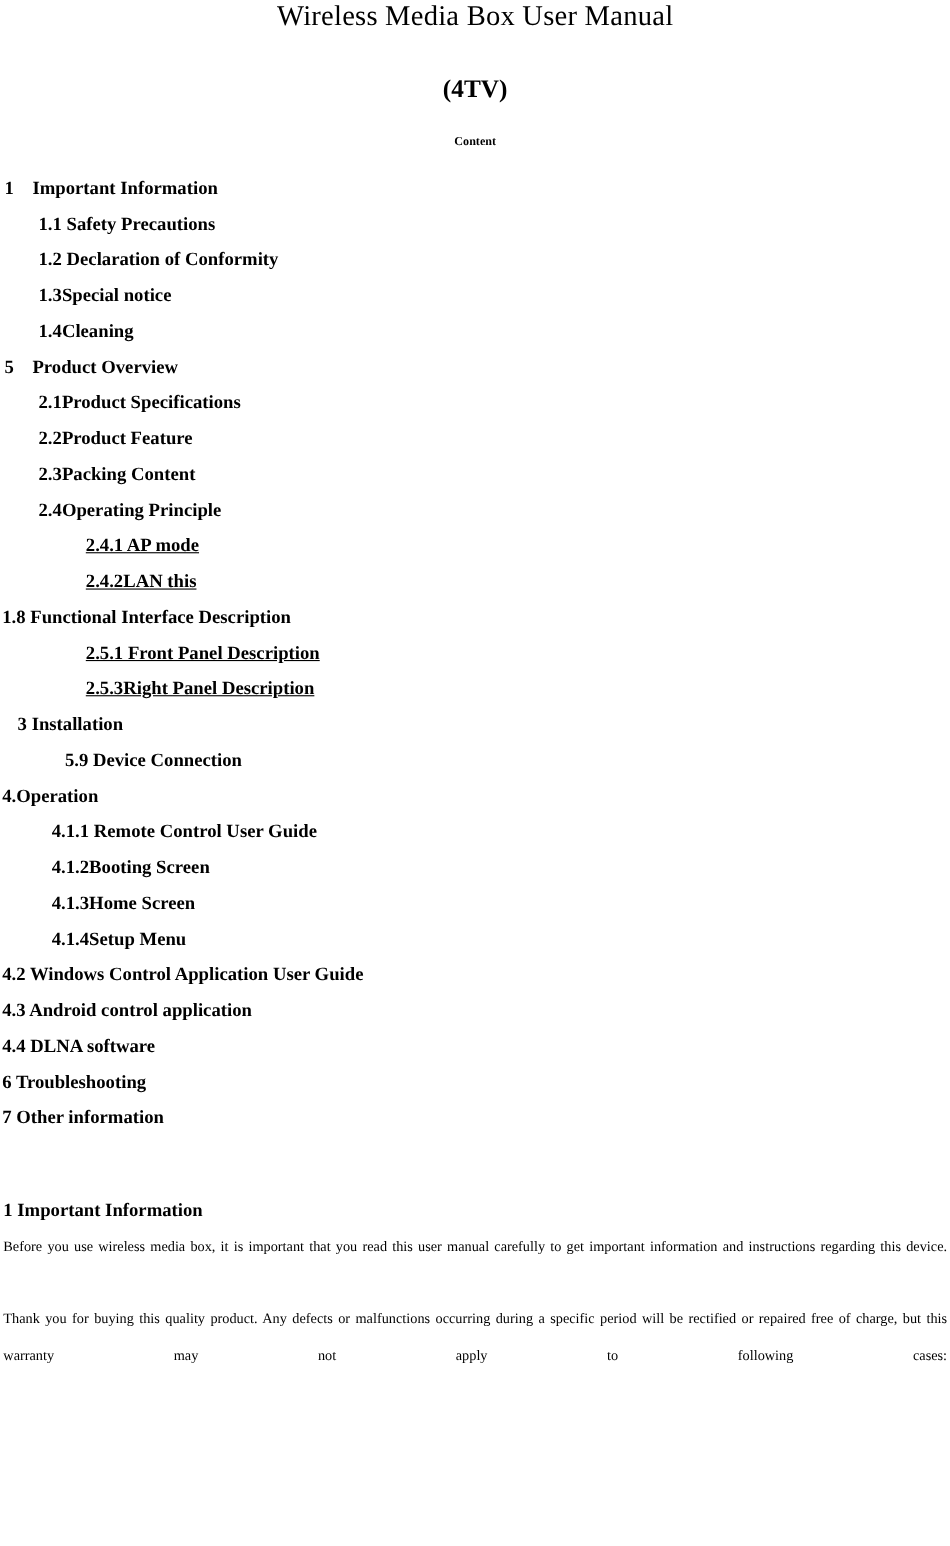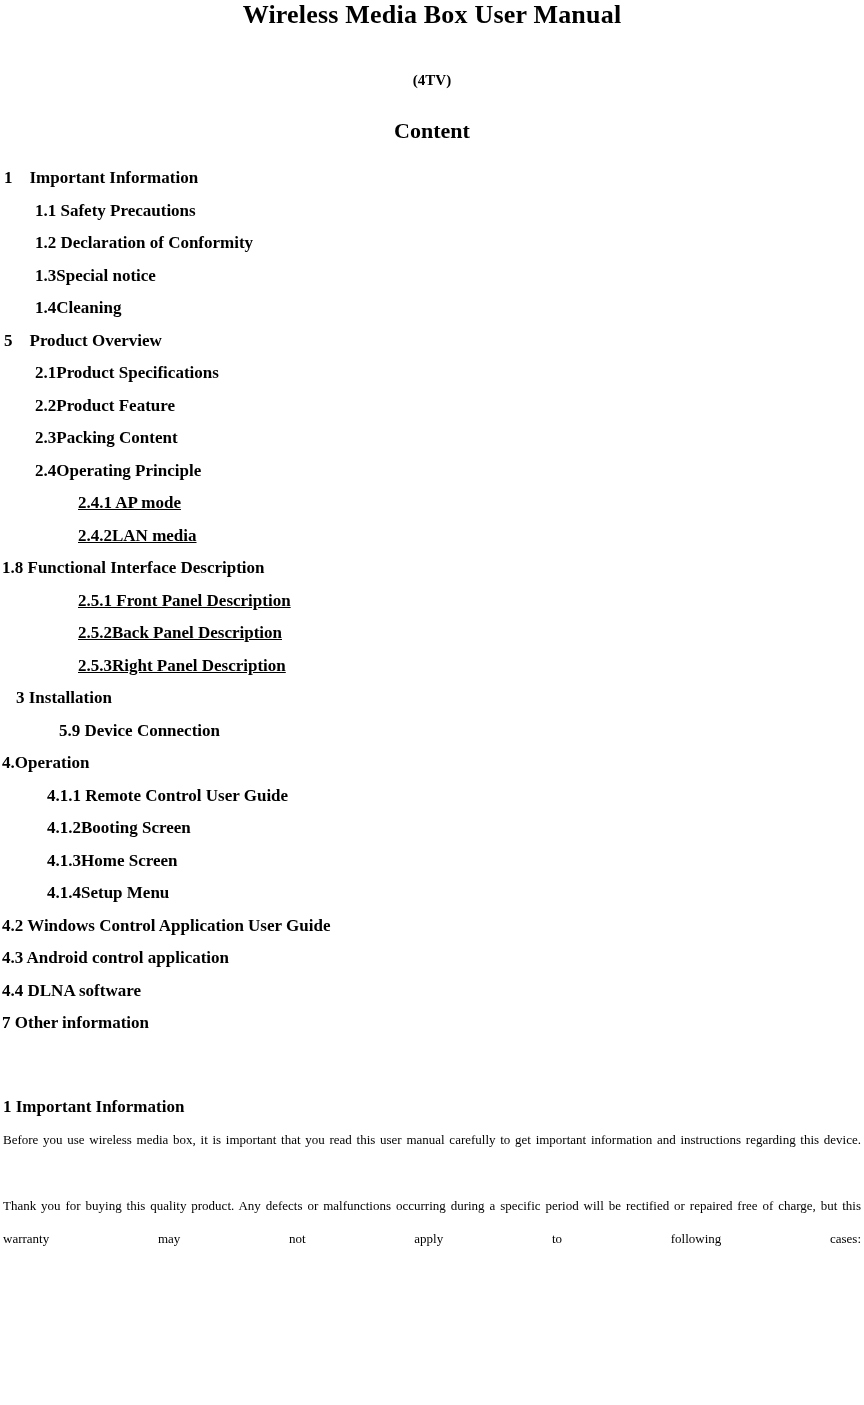--- a/index.html
+++ b/index.html
@@ -20,40 +20,40 @@
     height: 1405px;
     box-sizing: border-box;
     padding: 0 2px;
     overflow: hidden;
   }
 
   
   .doc-title {
     text-align: center;
     font-size: 26px;
-    font-weight: bold;
+    font-weight: normal;
     line-height: 1;
     margin: 0;
     padding-top: 2px;
     letter-spacing: 0.2px;
   }
   .doc-subtitle {
     text-align: center;
     font-weight: bold;
     line-height: 1;
     margin: 0;
     padding-top: 41px;
     font-size: 19px;
   }
   .doc-subtitle .big {
-    font-size: 15px;
+    font-size: 23px;
   }
   .content-heading {
     text-align: center;
-    font-size: 22px;
+    font-size: 11px;
     font-weight: bold;
     line-height: 1;
     margin: 0;
     padding-top: 32px;
   }
 
   
   .toc {
     margin: 0;
     padding: 0;
@@ -119,35 +119,35 @@
       <li class="lvl-b">1.1 Safety Precautions</li>
       <li class="lvl-b">1.2 Declaration of Conformity</li>
       <li class="lvl-b">1.3Special notice</li>
       <li class="lvl-b">1.4Cleaning</li>
       <li class="lvl-a">5    Product Overview</li>
       <li class="lvl-b">2.1Product Specifications</li>
       <li class="lvl-b">2.2Product Feature</li>
       <li class="lvl-b">2.3Packing Content</li>
       <li class="lvl-b">2.4Operating Principle</li>
       <li class="lvl-c">2.4.1 AP mode</li>
-      <li class="lvl-c">2.4.2LAN media</li>
+      <li class="lvl-c">2.4.2LAN this</li>
       <li class="lvl-flush">1.8 Functional Interface Description</li>
       <li class="lvl-c">2.5.1 Front Panel Description</li>
-      <li class="lvl-c">2.5.2Back Panel Description</li>
       <li class="lvl-c">2.5.3Right Panel Description</li>
       <li class="lvl-inst">3 Installation</li>
       <li class="lvl-inst2">5.9 Device Connection</li>
       <li class="lvl-flush">4.Operation</li>
       <li class="lvl-op2">4.1.1 Remote Control User Guide</li>
       <li class="lvl-op2">4.1.2Booting Screen</li>
       <li class="lvl-op2">4.1.3Home Screen</li>
       <li class="lvl-op2">4.1.4Setup Menu</li>
       <li class="lvl-flush">4.2 Windows Control Application User Guide</li>
       <li class="lvl-flush">4.3 Android control application</li>
       <li class="lvl-flush">4.4 DLNA software</li>
+      <li class="lvl-flush">6 Troubleshooting</li>
       <li class="lvl-flush">7 Other information</li>
     </ul>
 
   <div class="body-section">
     <div class="sec-heading">1 Important Information</div>
     <p class="para para-justify-all">Before you use wireless media box, it is important that you read this user manual carefully to get important information and instructions regarding this device.</p>
     <p class="para para-justify-all">Thank you for buying this quality product. Any defects or malfunctions occurring during a specific period will be rectified or repaired free of charge, but this warranty may not apply to following cases:</p>
 
   </div>
 

